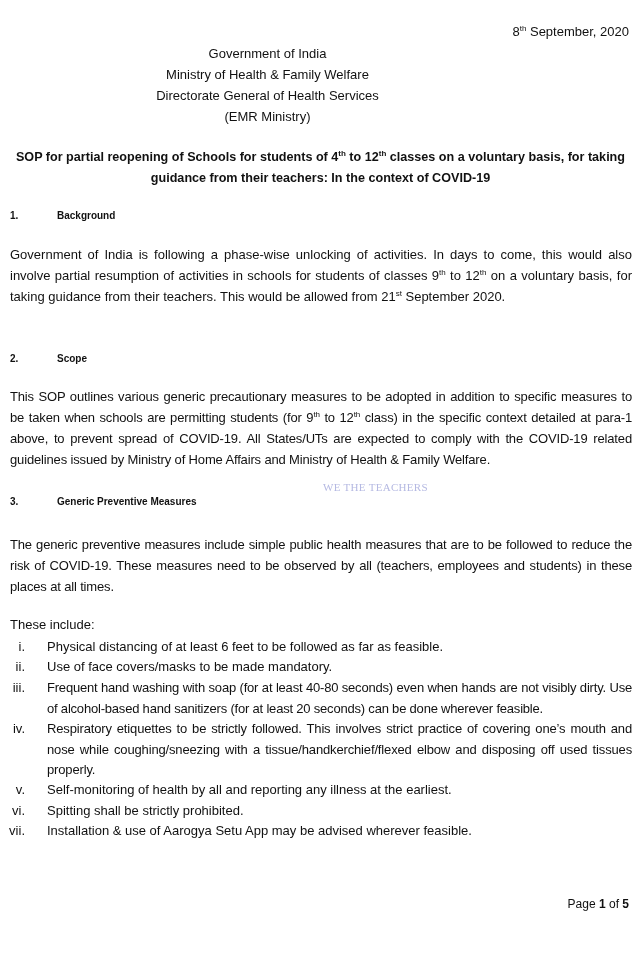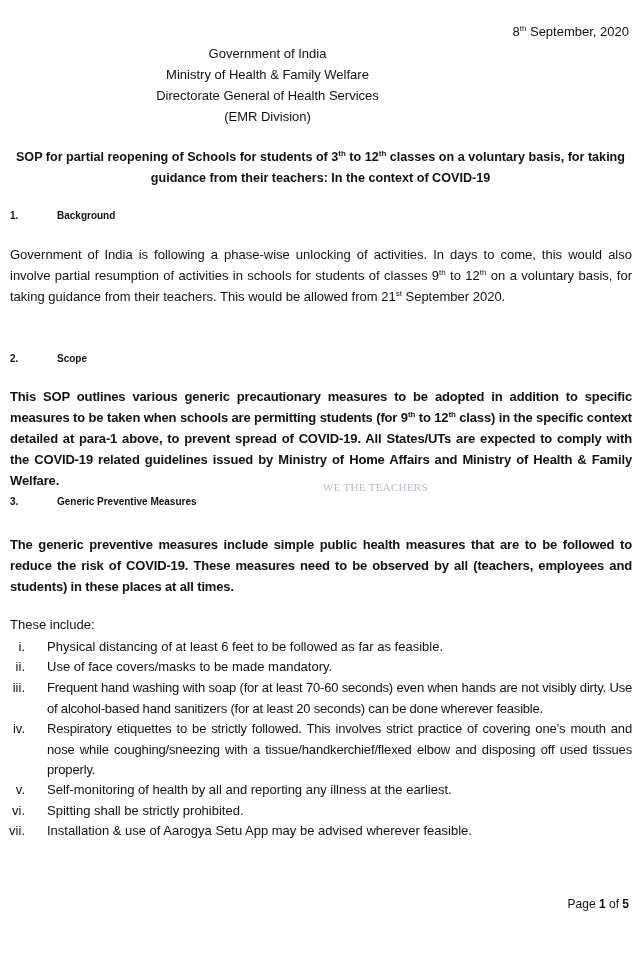--- a/index.html
+++ b/index.html
@@ -8,39 +8,39 @@
     font-family: "Liberation Sans", sans-serif; color: #111; font-size: 13px;
   }
   .abs { position: absolute; }
   sup { font-size: 8px; vertical-align: super; line-height: 0; margin-top: 13px; }
   .date { right: 12px; top: 24px; font-size: 13px; }
   .hdr { left: 0; width: 535px; text-align: center; font-size: 13px; }
   .title { left: 8px; width: 625px; text-align: center; font-weight: bold; font-size: 12.6px; line-height: 21px; top: 147px; }
   .sec { left: 10px; font-weight: bold; font-size: 10px; }
   .sec .num { display: inline-block; width: 47px; }
   .para { left: 10px; width: 622px; font-size: 13px; line-height: 21px; text-align: justify; }
-  .para.tight { letter-spacing: -0.15px; font-weight: bold; }
+  .para.tight { letter-spacing: -0.15px; }
   .watermark { left: 323px; top: 481px; color: #b5b9e2; font-family: "Liberation Serif", serif; font-size: 11px; letter-spacing: 0.3px; text-align: center; }
   .li { left: 0; width: 632px; font-size: 13px; line-height: 20.5px; }
   .li .rn { position: absolute; left: 0; width: 25px; text-align: right; }
   .li .txt { position: absolute; left: 47px; right: 0; text-align: justify; }
   .footer { right: 12px; top: 897px; font-size: 12px; }
   .footer b { font-weight: bold; }
 </style>
 </head>
 <body>
 
 <div class="abs date"><span>8</span><sup>th</sup><span> September, 2020</span></div>
 
 <div class="abs hdr" style="top:46px">Government of India</div>
 <div class="abs hdr" style="top:67px">Ministry of Health &amp; Family Welfare</div>
 <div class="abs hdr" style="top:88px">Directorate General of Health Services</div>
-<div class="abs hdr" style="top:109px">(EMR Division)</div>
+<div class="abs hdr" style="top:109px">(EMR Ministry)</div>
 
-<div class="abs title"><span>SOP for partial reopening of Schools for students of 3</span><sup>th</sup><span> to 12</span><sup>th</sup><span> classes on a voluntary basis, for taking guidance from their teachers: In the context of COVID-19</span></div>
+<div class="abs title"><span>SOP for partial reopening of Schools for students of 4</span><sup>th</sup><span> to 12</span><sup>th</sup><span> classes on a voluntary basis, for taking guidance from their teachers: In the context of COVID-19</span></div>
 
 <div class="abs sec" style="top:210px"><span class="num">1.</span><span>Background</span></div>
 <div class="abs para" style="top:244px"><span>Government of India is following a phase-wise unlocking of activities. In days to come, this would also involve partial resumption of activities in schools for students of classes 9</span><sup>th</sup><span> to 12</span><sup>th</sup><span> on a voluntary basis, for taking guidance from their teachers.  This would be allowed from 21</span><sup>st</sup><span> September 2020.</span></div>
 
 <div class="abs sec" style="top:353px"><span class="num">2.</span><span>Scope</span></div>
 <div class="abs para tight" style="top:386px"><span>This SOP outlines various generic precautionary measures to be adopted in addition to specific measures to be taken when schools are permitting students (for 9</span><sup>th</sup><span> to 12</span><sup>th</sup><span> class) in the specific context detailed at para-1 above, to prevent spread of COVID-19. All States/UTs are expected to comply with the COVID-19 related guidelines issued by Ministry of Home Affairs and Ministry of Health &amp; Family Welfare.</span></div>
 
 <div class="abs watermark">WE THE TEACHERS</div>
 
 <div class="abs sec" style="top:496px"><span class="num">3.</span><span>Generic Preventive Measures</span></div>
@@ -51,21 +51,21 @@
 <div class="abs li" style="top:637px;">
     <span class="rn">i.</span>
     <span class="txt">Physical distancing of at least 6 feet to be followed as far as feasible.</span>
   </div>
 <div class="abs li" style="top:657px;">
     <span class="rn">ii.</span>
     <span class="txt">Use of face covers/masks to be made mandatory.</span>
   </div>
 <div class="abs li" style="top:678px;">
     <span class="rn">iii.</span>
-    <span class="txt" style="letter-spacing:-0.2px">Frequent hand washing with soap (for at least 70-60 seconds) even when hands are not visibly dirty. Use of alcohol-based hand sanitizers (for at least 20 seconds) can be done wherever feasible.</span>
+    <span class="txt" style="letter-spacing:-0.2px">Frequent hand washing with soap (for at least 40-80 seconds) even when hands are not visibly dirty. Use of alcohol-based hand sanitizers (for at least 20 seconds) can be done wherever feasible.</span>
   </div>
 <div class="abs li" style="top:719px;">
     <span class="rn">iv.</span>
     <span class="txt" style="letter-spacing:-0.15px">Respiratory etiquettes to be strictly followed. This involves strict practice of covering one’s mouth and nose while coughing/sneezing with a tissue/handkerchief/flexed elbow and disposing off used tissues properly.</span>
   </div>
 <div class="abs li" style="top:780px;">
     <span class="rn">v.</span>
     <span class="txt">Self-monitoring of health by all and reporting any illness at the earliest.</span>
   </div>
 <div class="abs li" style="top:801px;">

